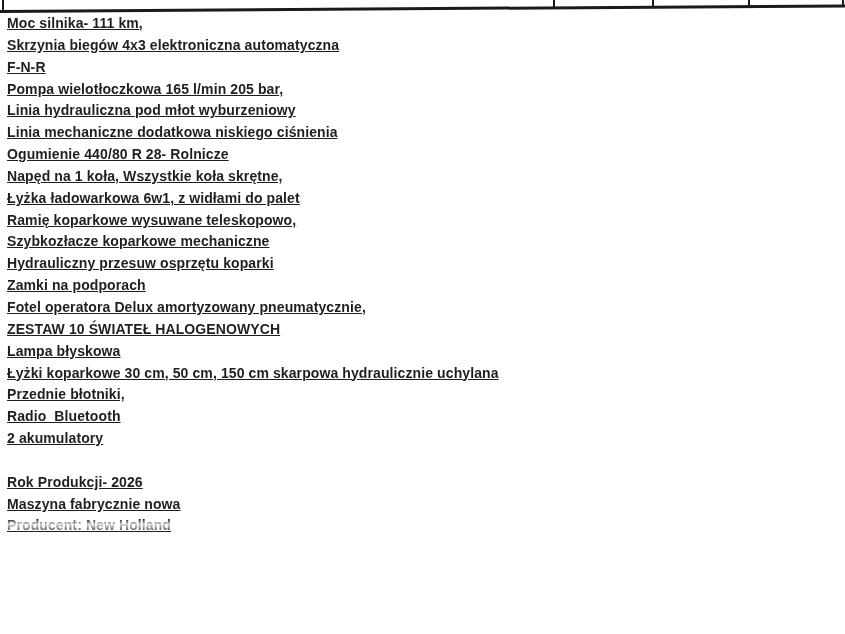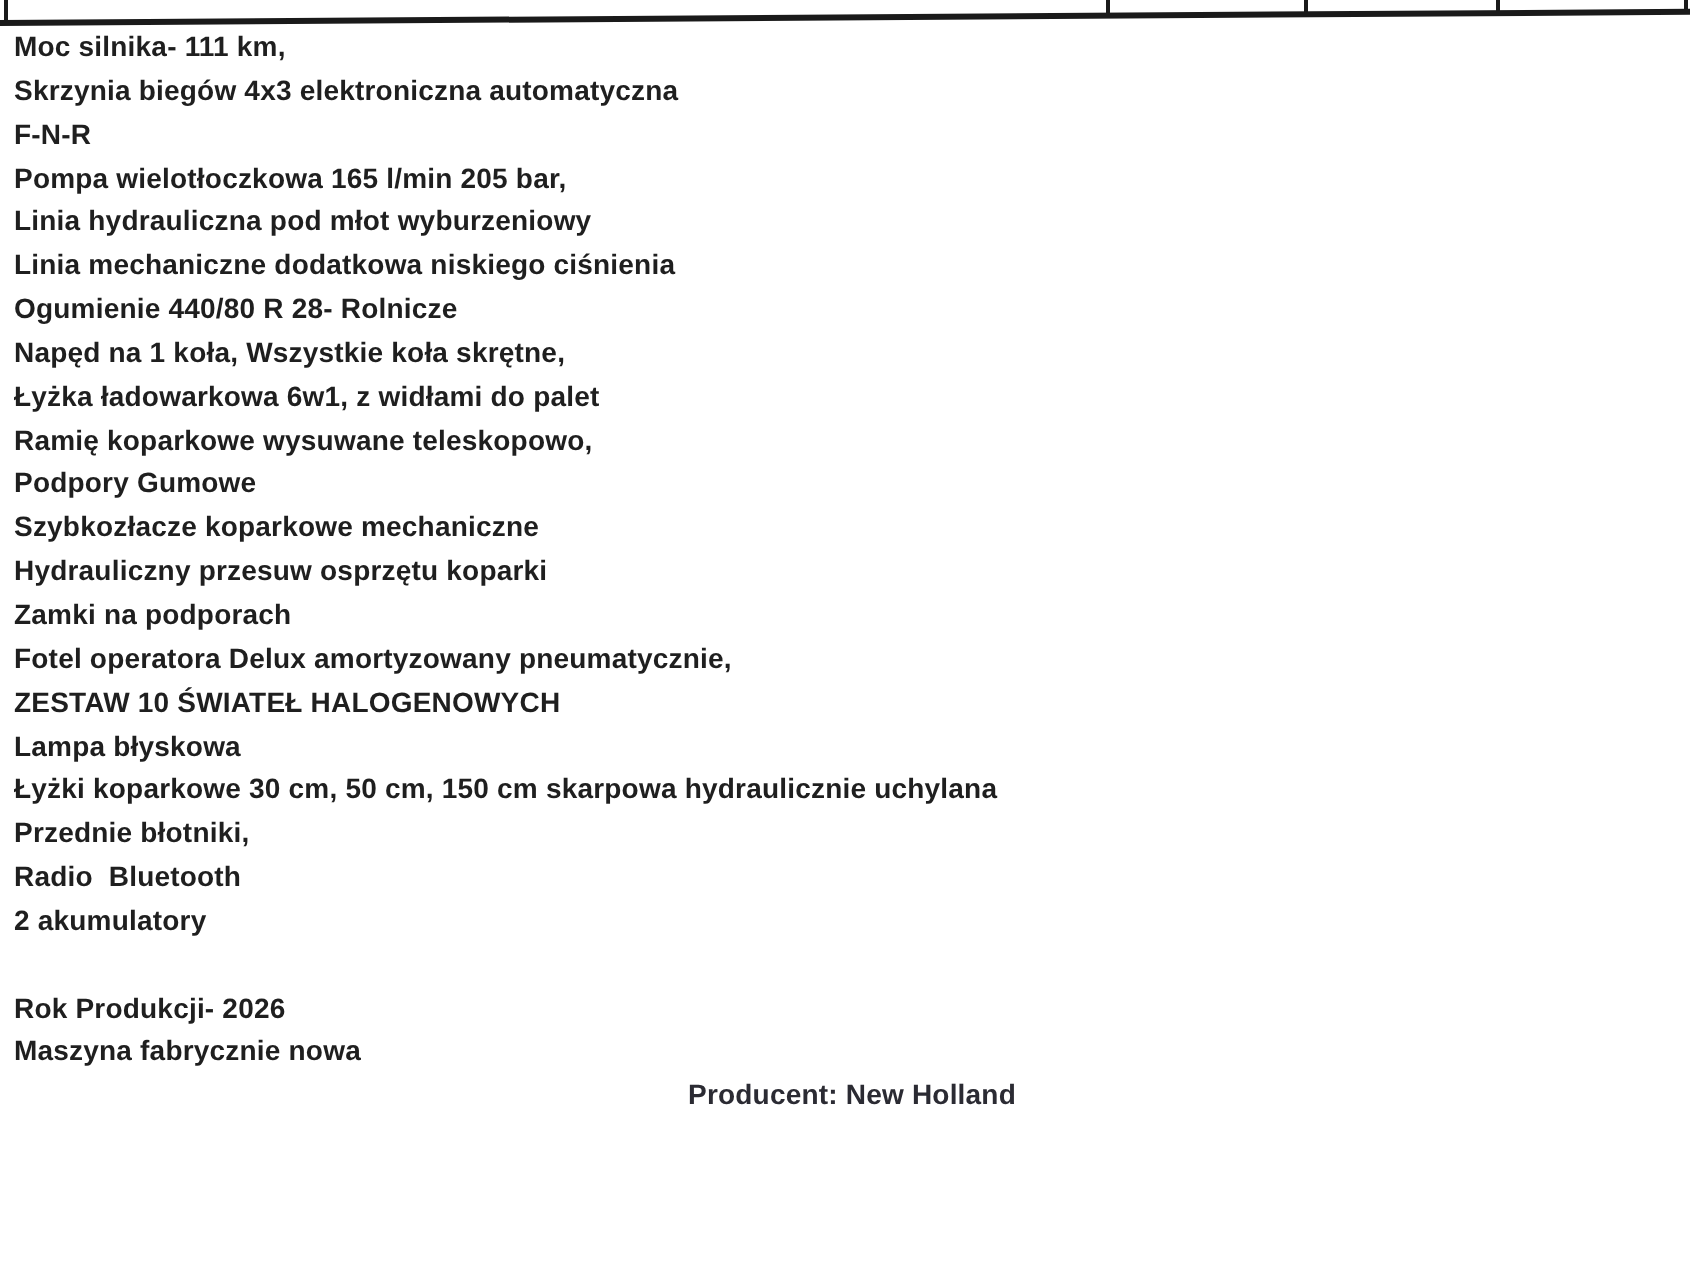--- a/index.html
+++ b/index.html
@@ -51,31 +51,31 @@
   
   .text-block {
     position: absolute;
     left: 7px;
     top: 13px;
     width: 838px;
     color: var(--text-color);
     font-size: 14px;
     font-weight: bold;
     letter-spacing: 0.1px;
+    text-decoration: underline;
   }
   .line {
     height: 21.85px;
     line-height: 21.85px;
     white-space: pre;
   }
   
   .line.degraded {
     position: relative;
     color: #2b2b33;
-    text-align: center;
   }
   .line.degraded::after {
     content: "";
     position: absolute;
     left: 0; top: 5px;
     width: 218px; height: 10px;
     background: linear-gradient(to bottom,
       rgba(255,255,255,0.10),
       rgba(255,255,255,0.78) 45%,
       rgba(255,255,255,0.25));
@@ -100,21 +100,20 @@
       <div class="line">Moc silnika- 111 km,</div>
       <div class="line">Skrzynia biegów 4x3 elektroniczna automatyczna</div>
       <div class="line">F-N-R</div>
       <div class="line">Pompa wielotłoczkowa 165 l/min 205 bar,</div>
       <div class="line">Linia hydrauliczna pod młot wyburzeniowy</div>
       <div class="line">Linia mechaniczne dodatkowa niskiego ciśnienia</div>
       <div class="line">Ogumienie 440/80 R 28- Rolnicze</div>
       <div class="line">Napęd na 1 koła, Wszystkie koła skrętne,</div>
       <div class="line">Łyżka ładowarkowa 6w1, z widłami do palet</div>
       <div class="line">Ramię koparkowe wysuwane teleskopowo,</div>
-      <div class="line">Podpory Gumowe</div>
       <div class="line">Szybkozłacze koparkowe mechaniczne</div>
       <div class="line">Hydrauliczny przesuw osprzętu koparki</div>
       <div class="line">Zamki na podporach</div>
       <div class="line">Fotel operatora Delux amortyzowany pneumatycznie,</div>
       <div class="line">ZESTAW 10 ŚWIATEŁ HALOGENOWYCH</div>
       <div class="line">Lampa błyskowa</div>
       <div class="line">Łyżki koparkowe 30 cm, 50 cm, 150 cm skarpowa hydraulicznie uchylana</div>
       <div class="line">Przednie błotniki,</div>
       <div class="line">Radio  Bluetooth</div>
       <div class="line">2 akumulatory</div>

